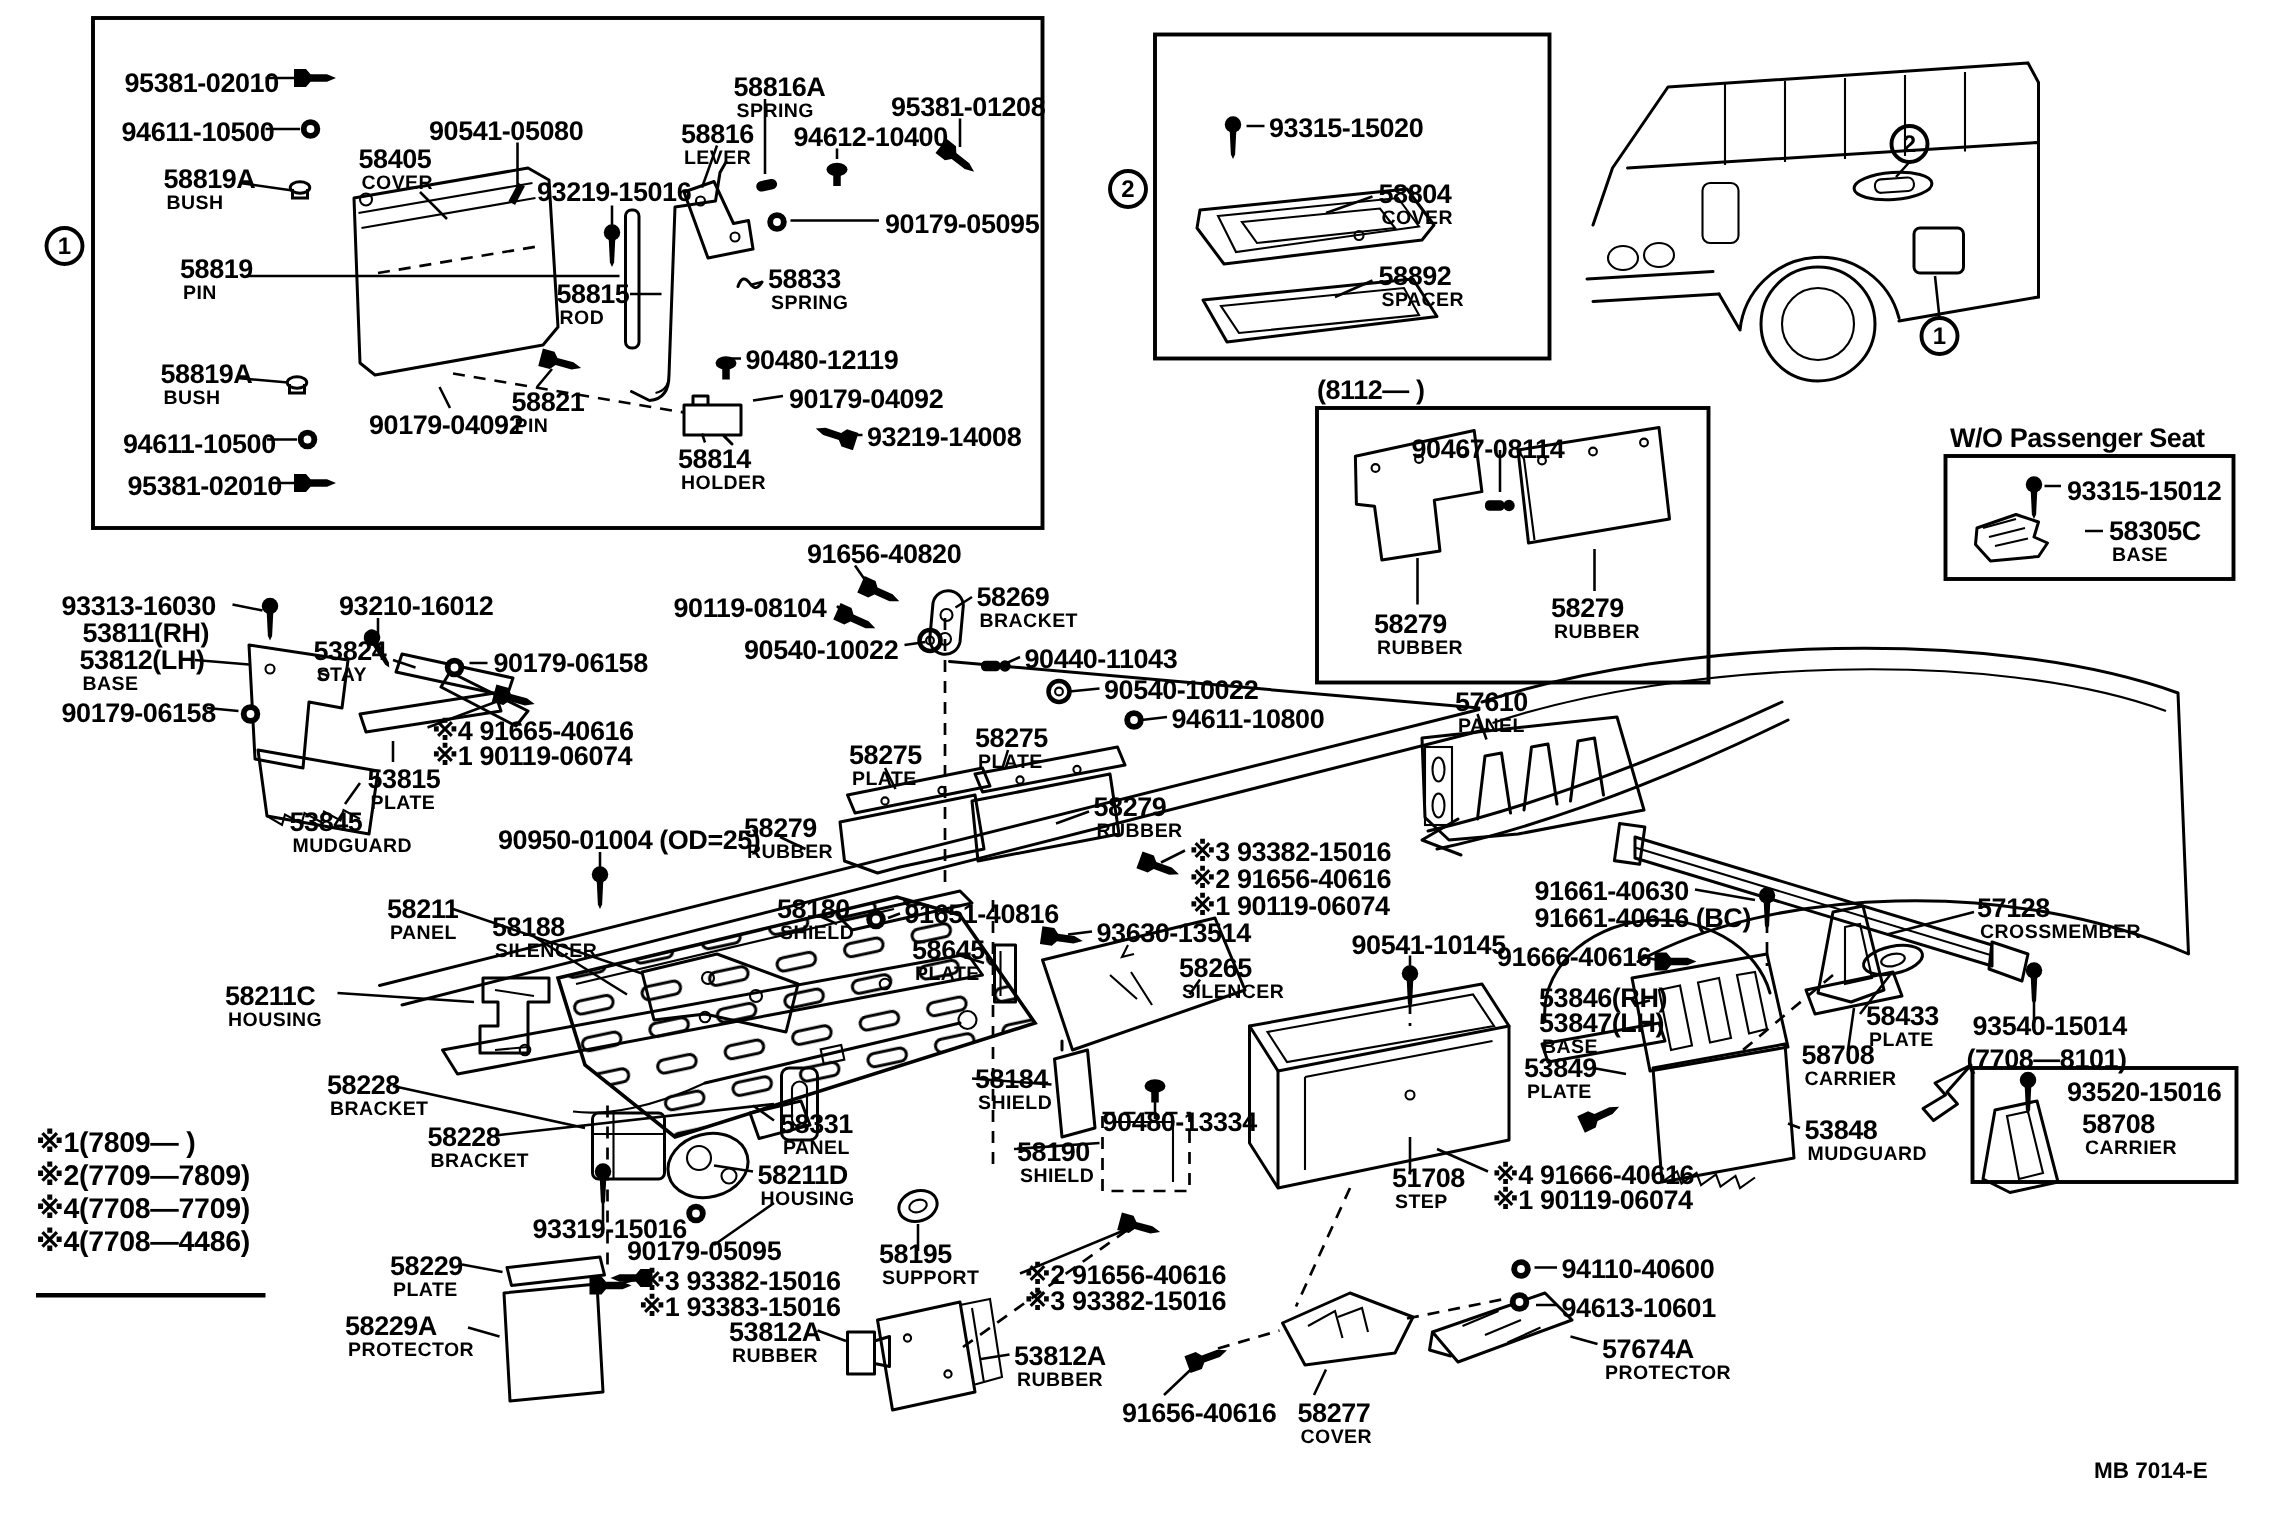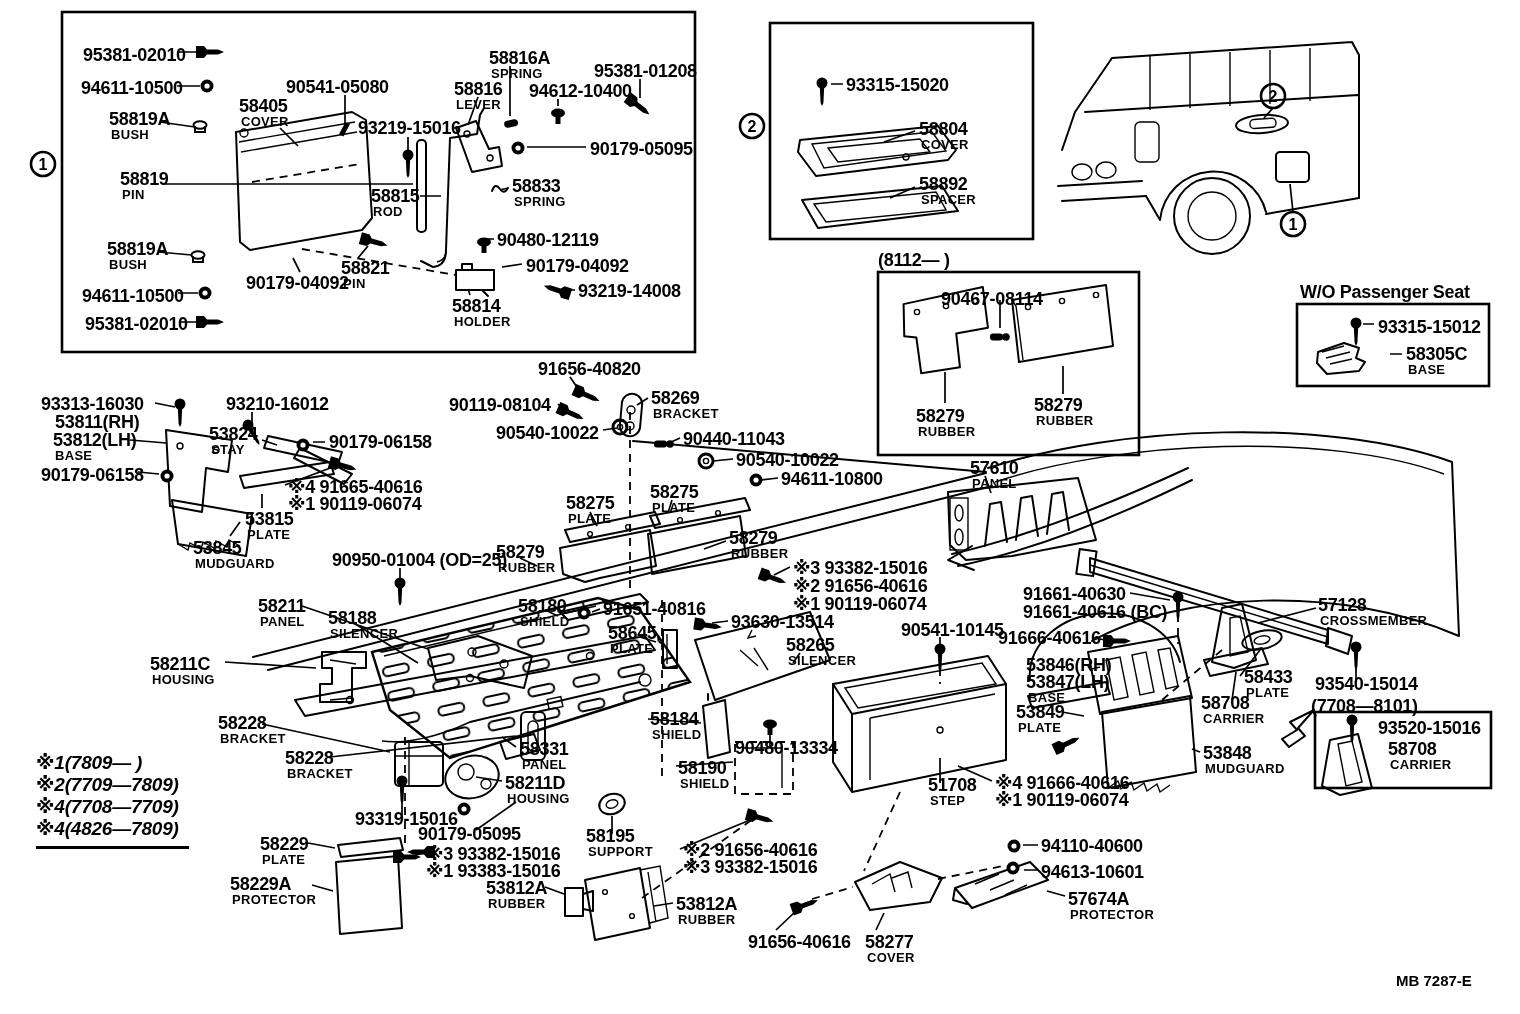--- a/index.html
+++ b/index.html
@@ -9,22 +9,22 @@
   #scene .ln{stroke:#000;fill:none;stroke-width:2;stroke-linecap:round;stroke-linejoin:round;}
   #scene .thin{stroke:#000;fill:none;stroke-width:1.4;}
   #scene .box{stroke:#000;fill:none;stroke-width:2.6;}
   #scene .dash{stroke:#000;fill:none;stroke-width:1.8;stroke-dasharray:8 6;}
   #scene .lead{stroke:#000;fill:none;stroke-width:1.7;}
   #scene .solid{fill:#000;stroke:none;}
   #scene text{fill:#000;}
   #scene .pn{font-weight:bold;font-size:18px;letter-spacing:-0.3px;}
   #scene .nm{font-weight:bold;font-size:13px;letter-spacing:0.3px;}
   #scene .co{font-weight:bold;font-size:16px;}
-  .legend{position:absolute;left:36px;top:752px;border-bottom:3px solid #000;
-          padding:0 10px 6px 0;font-style:italic;}
+  .legend{position:absolute;left:24px;top:752px;border-bottom:3px solid #000;
+          padding:0 10px 22px 0;}
   .legend div{font-weight:bold;font-size:19px;line-height:22px;letter-spacing:-0.2px;}
   .doccode{position:absolute;left:1396px;top:972px;font-weight:bold;font-size:15px;}
 </style>
 </head>
 <body>
 
 <div class="page">
 <svg id="scene" viewBox="0 0 1520 1014" xmlns="http://www.w3.org/2000/svg">
   <defs>
     <g id="boltH">
@@ -726,16 +726,16 @@
           <text x="1068" y="905" class="pn">57674A</text>
           <text x="1070" y="919" class="nm">PROTECTOR</text>
         </g>
       </g>
 </svg>
 
 <div class="legend" id="legend">
       <div>※1(7809—        )</div>
       <div>※2(7709—7809)</div>
       <div>※4(7708—7709)</div>
-      <div>※4(4826—7809)</div>
+      <div>※4(7708—4486)</div>
     </div>
-<div class="doccode">MB 7287-E</div>
+<div class="doccode">MB 7014-E</div>
 </div>
 
 </body></html>

